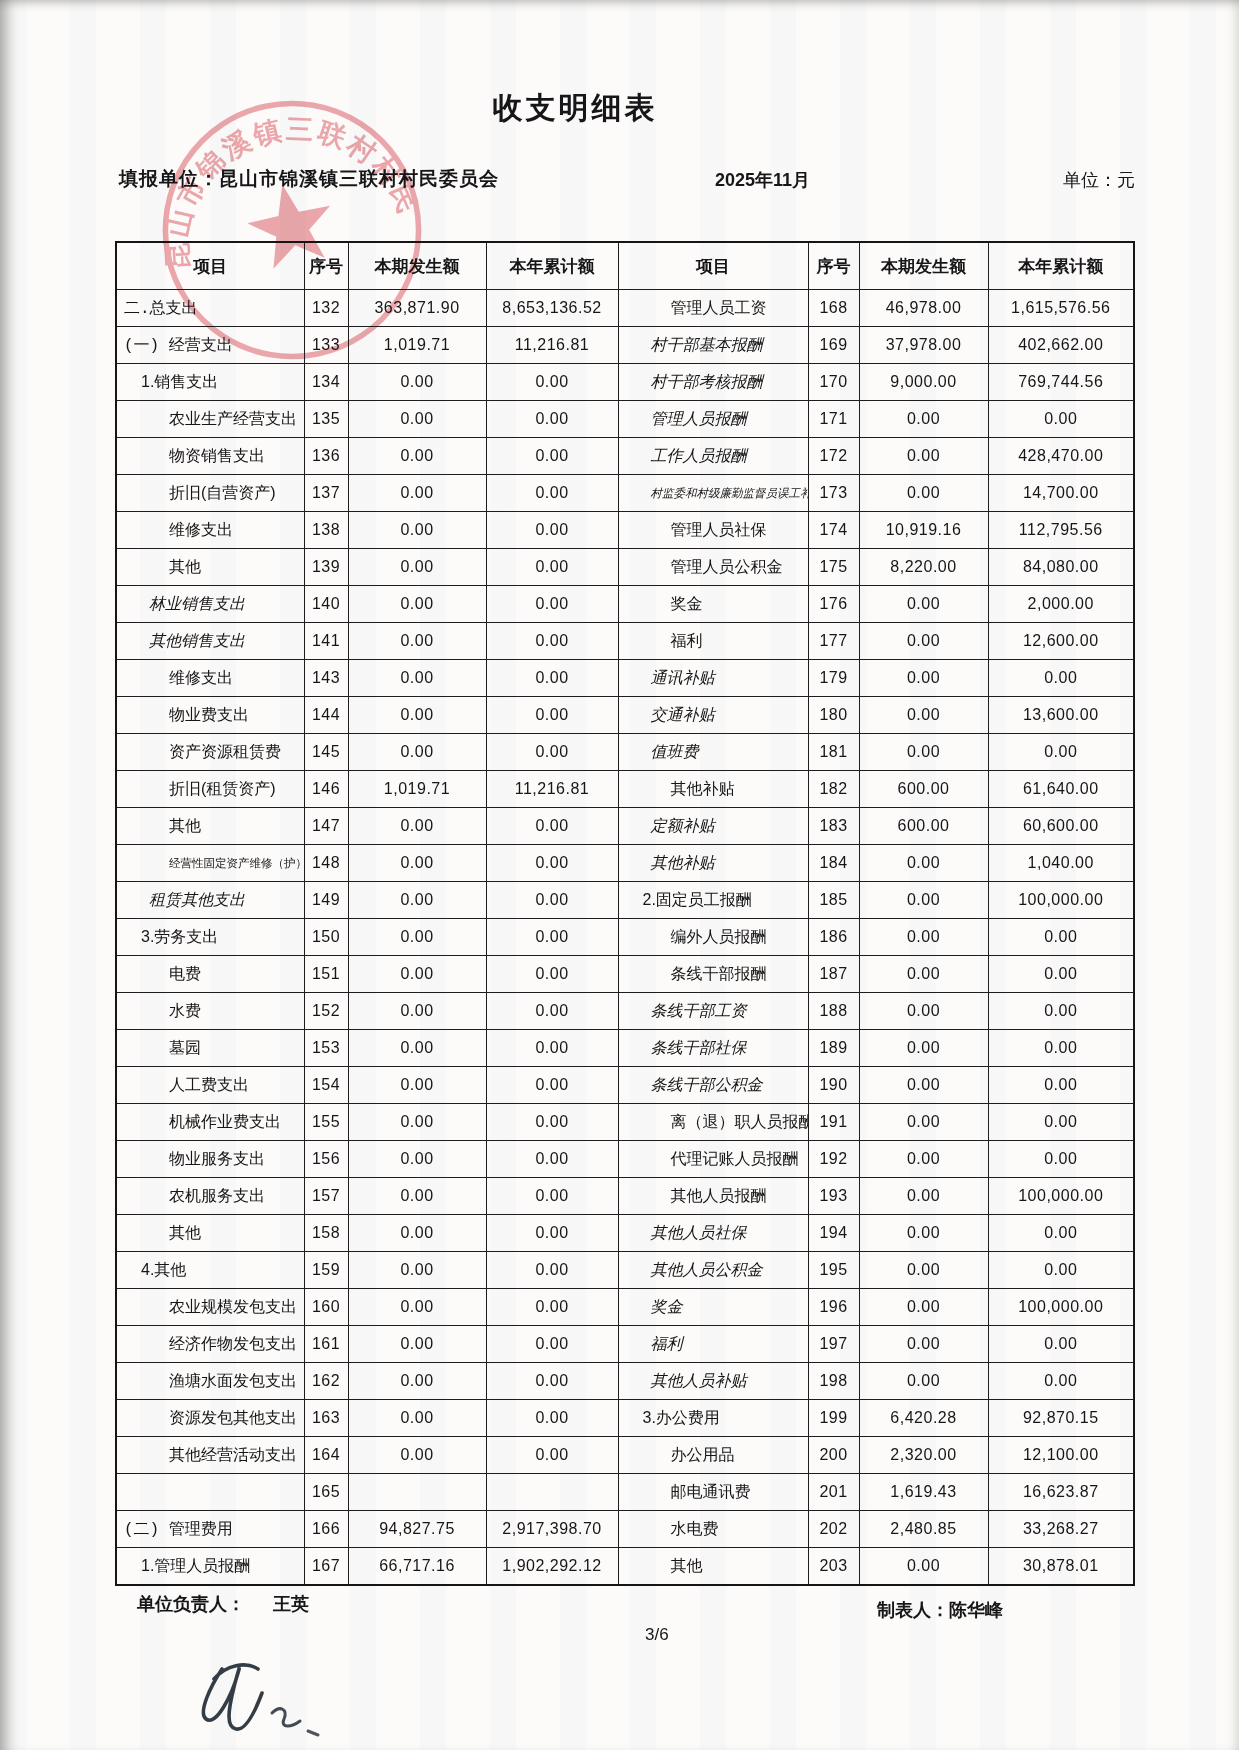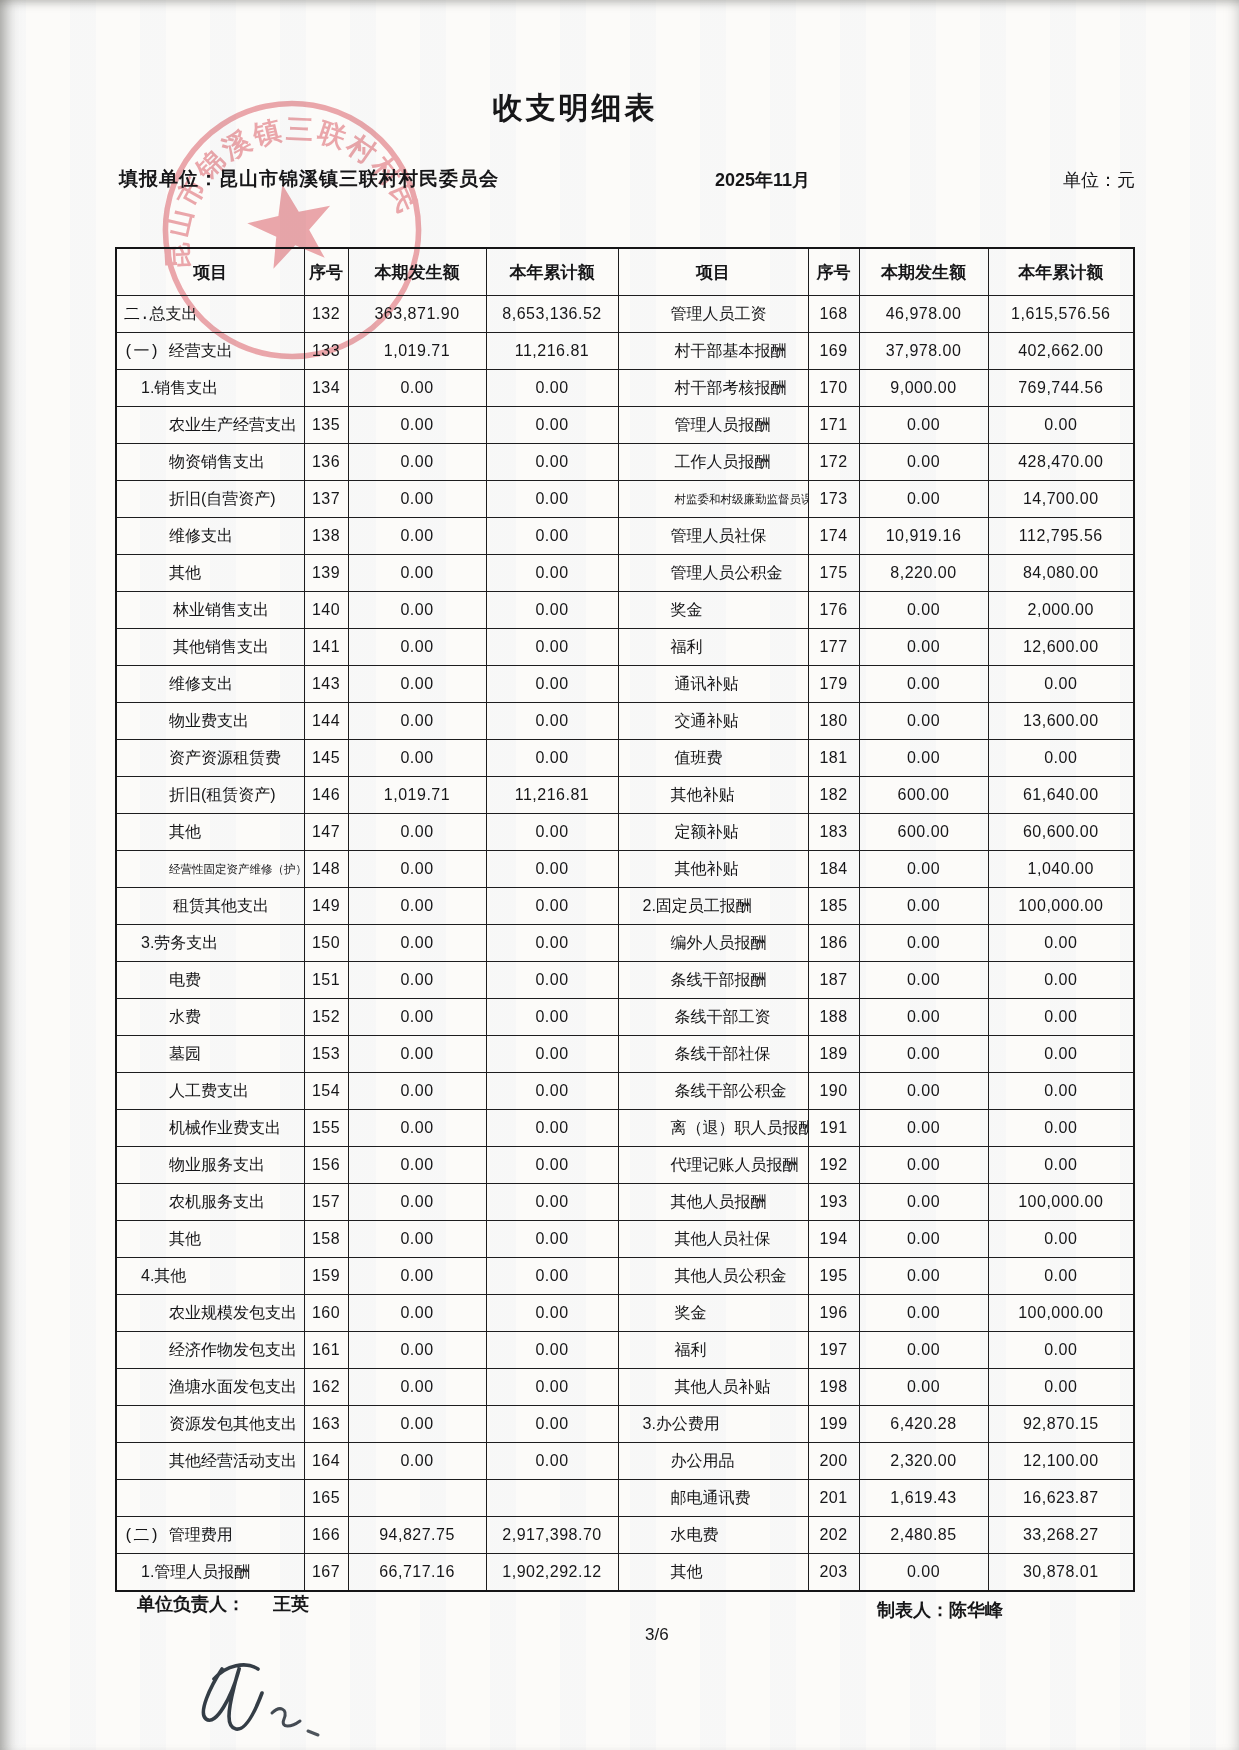--- a/index.html
+++ b/index.html
@@ -20,36 +20,36 @@
   }
   .title{
     position:absolute;left:0;top:88px;width:1150px;
     text-align:center;font-size:30px;font-weight:700;letter-spacing:3px;
   }
   .unit-line{position:absolute;left:119px;top:166px;font-size:19px;font-weight:600;letter-spacing:1px;}
   .period{position:absolute;left:715px;top:168px;font-size:18px;font-weight:700;}
   .currency{position:absolute;right:104px;top:168px;font-size:18px;font-weight:500;}
 
   table.sheet{
-    position:absolute;left:115px;top:247px;
+    position:absolute;left:115px;top:241px;
     border-collapse:collapse;table-layout:fixed;width:1018px;
   }
   table.sheet th, table.sheet td{
     border:1.6px solid #1d1d1f;
     padding:0 2px;overflow:hidden;white-space:nowrap;
   }
   table.sheet{border:2.5px solid #151517;}
   table.sheet th{height:46px;font-size:17px;font-weight:600;text-align:center;}
   table.sheet td{height:36px;font-size:16px;font-weight:500;}
   td.no, td.num{text-align:center;letter-spacing:.5px;}
   td.label{text-align:left;}
   td.label.lvl0{padding-left:7px;font-family:Liberation Mono, monospace;}
   td.label.lvl1{padding-left:24px;}
   td.label.lvl2{padding-left:52px;}
-  td.label.lvl3{padding-left:56px;}
+  td.label.lvl3{padding-left:32px;font-style:italic;}
   td.label.small{font-size:11.5px;letter-spacing:0;}
 
   .footer-left{position:absolute;left:137px;top:1592px;font-size:18px;font-weight:600;}
   .footer-right{position:absolute;left:877px;top:1598px;font-size:18px;font-weight:600;}
   .page-number{position:absolute;left:645px;top:1625px;font-size:17px;}
 
   .stamp{
     position:absolute;left:130px;top:68px;
     opacity:.52;mix-blend-mode:multiply;
     transform:rotate(-12deg);

